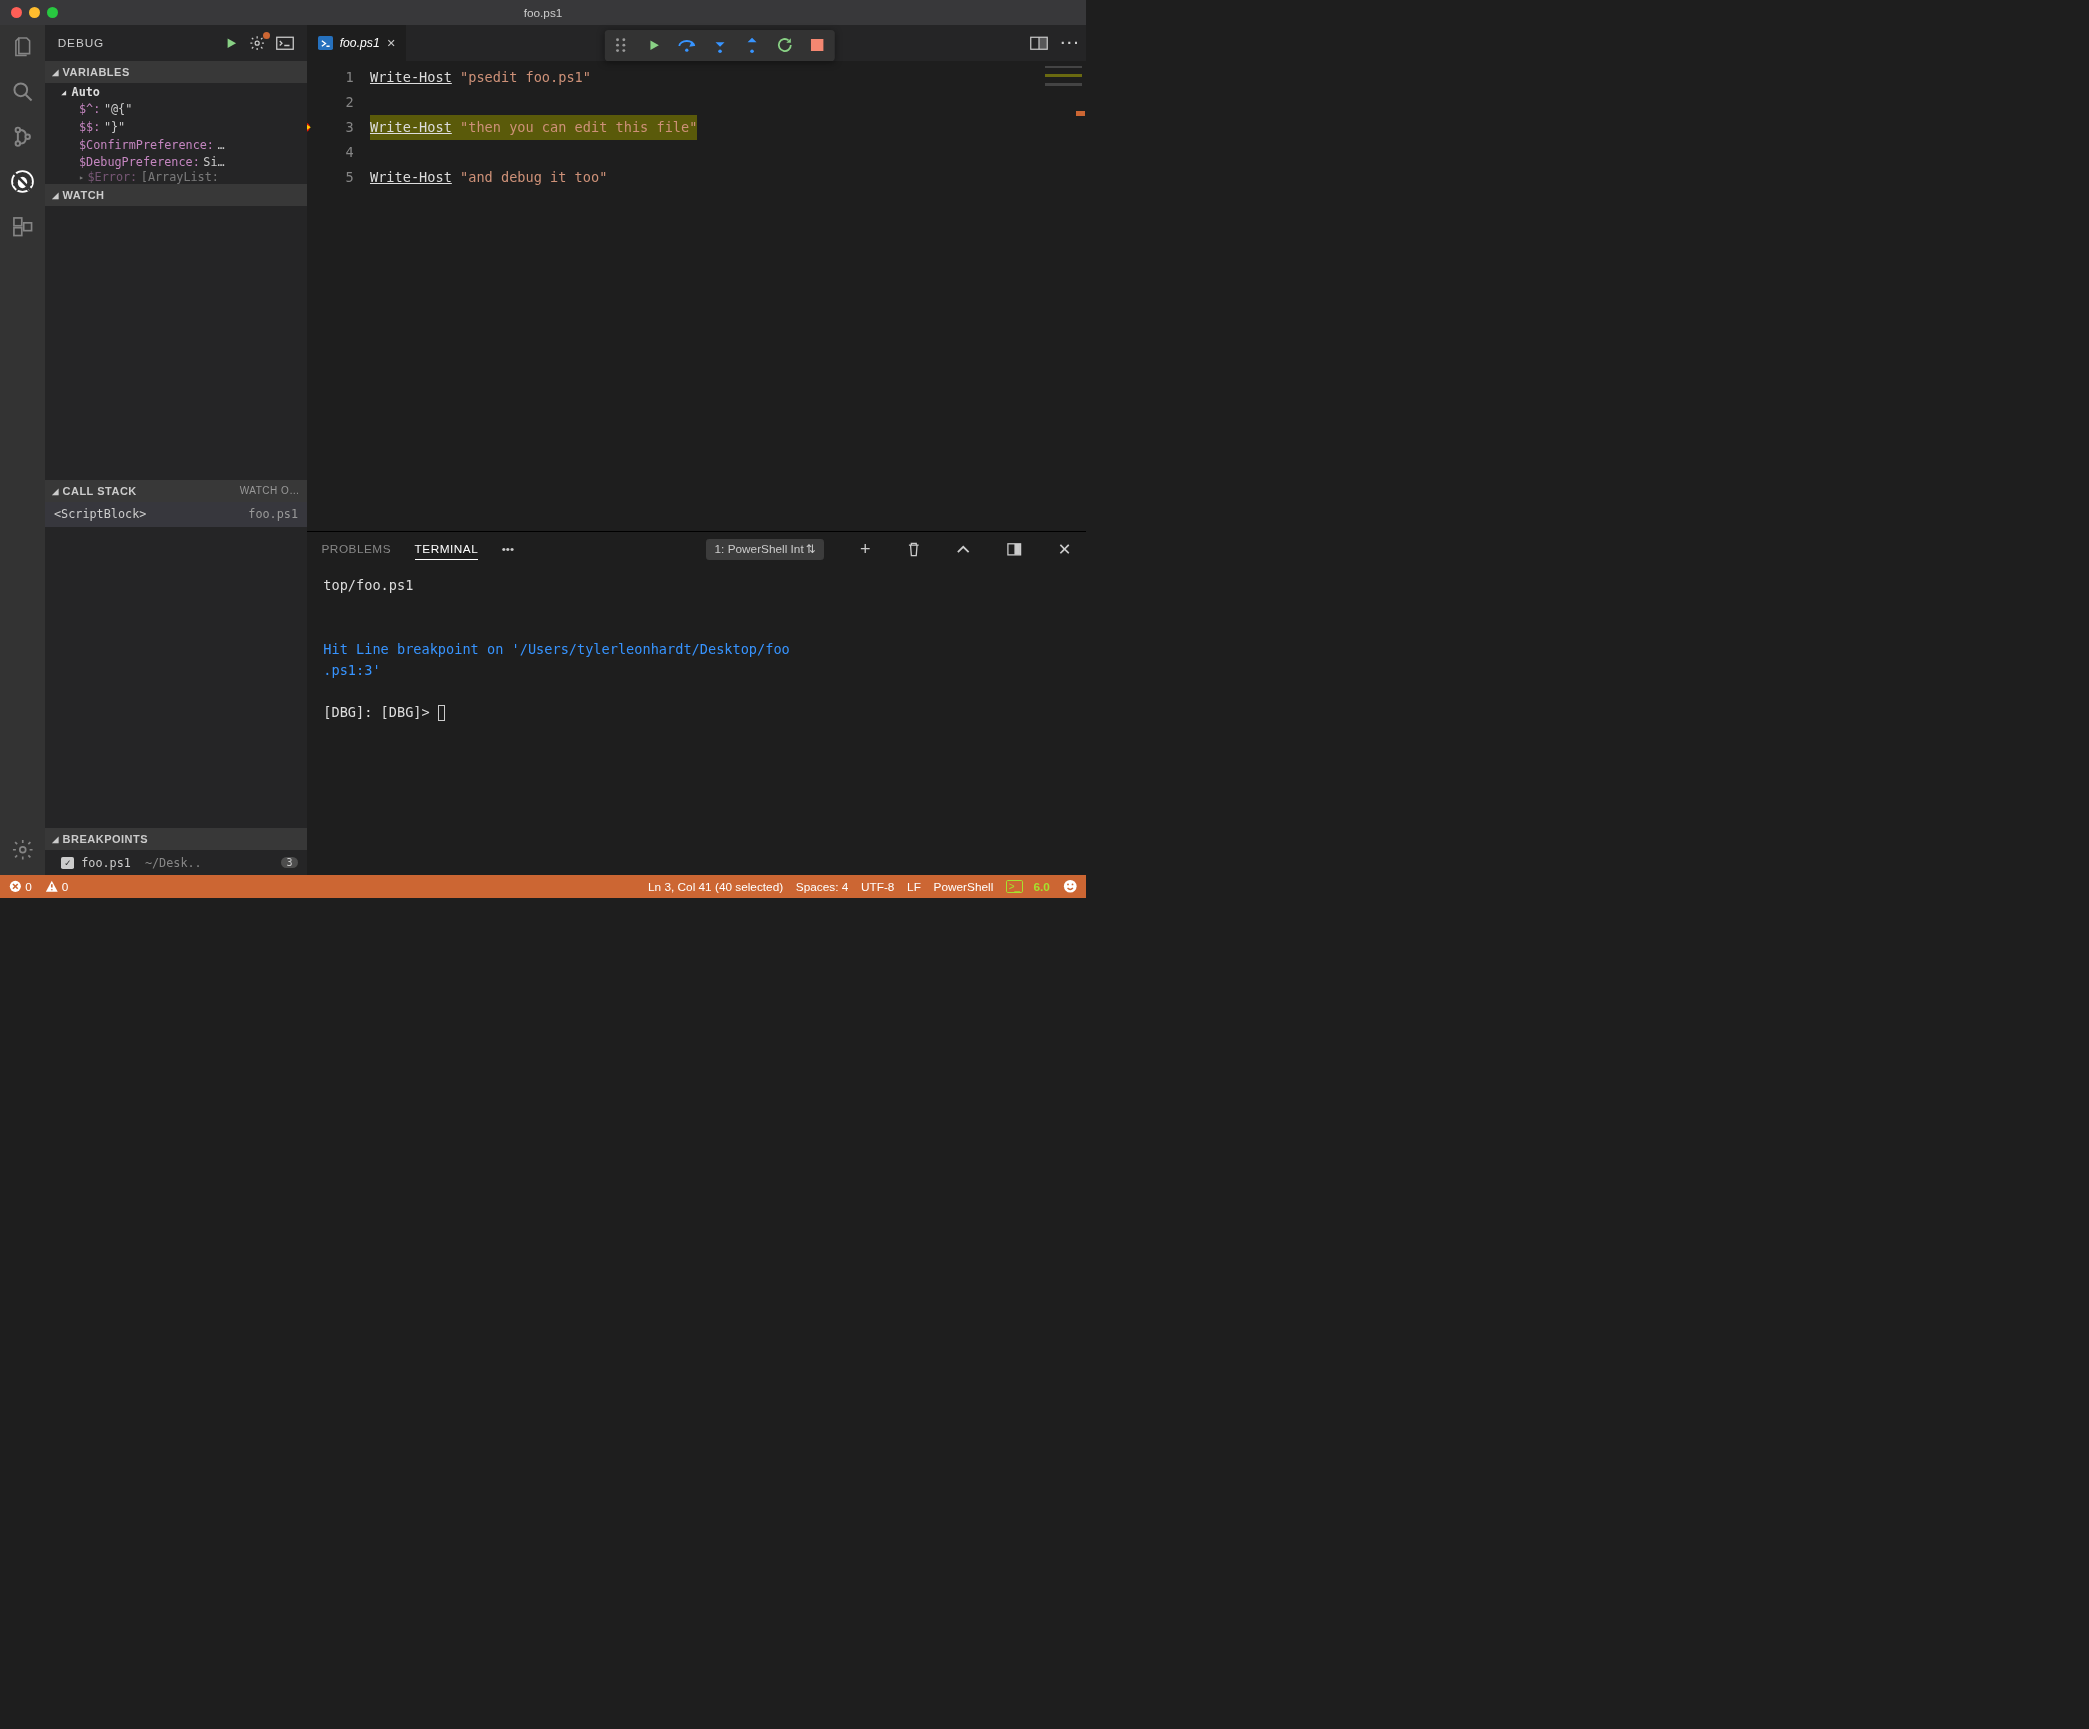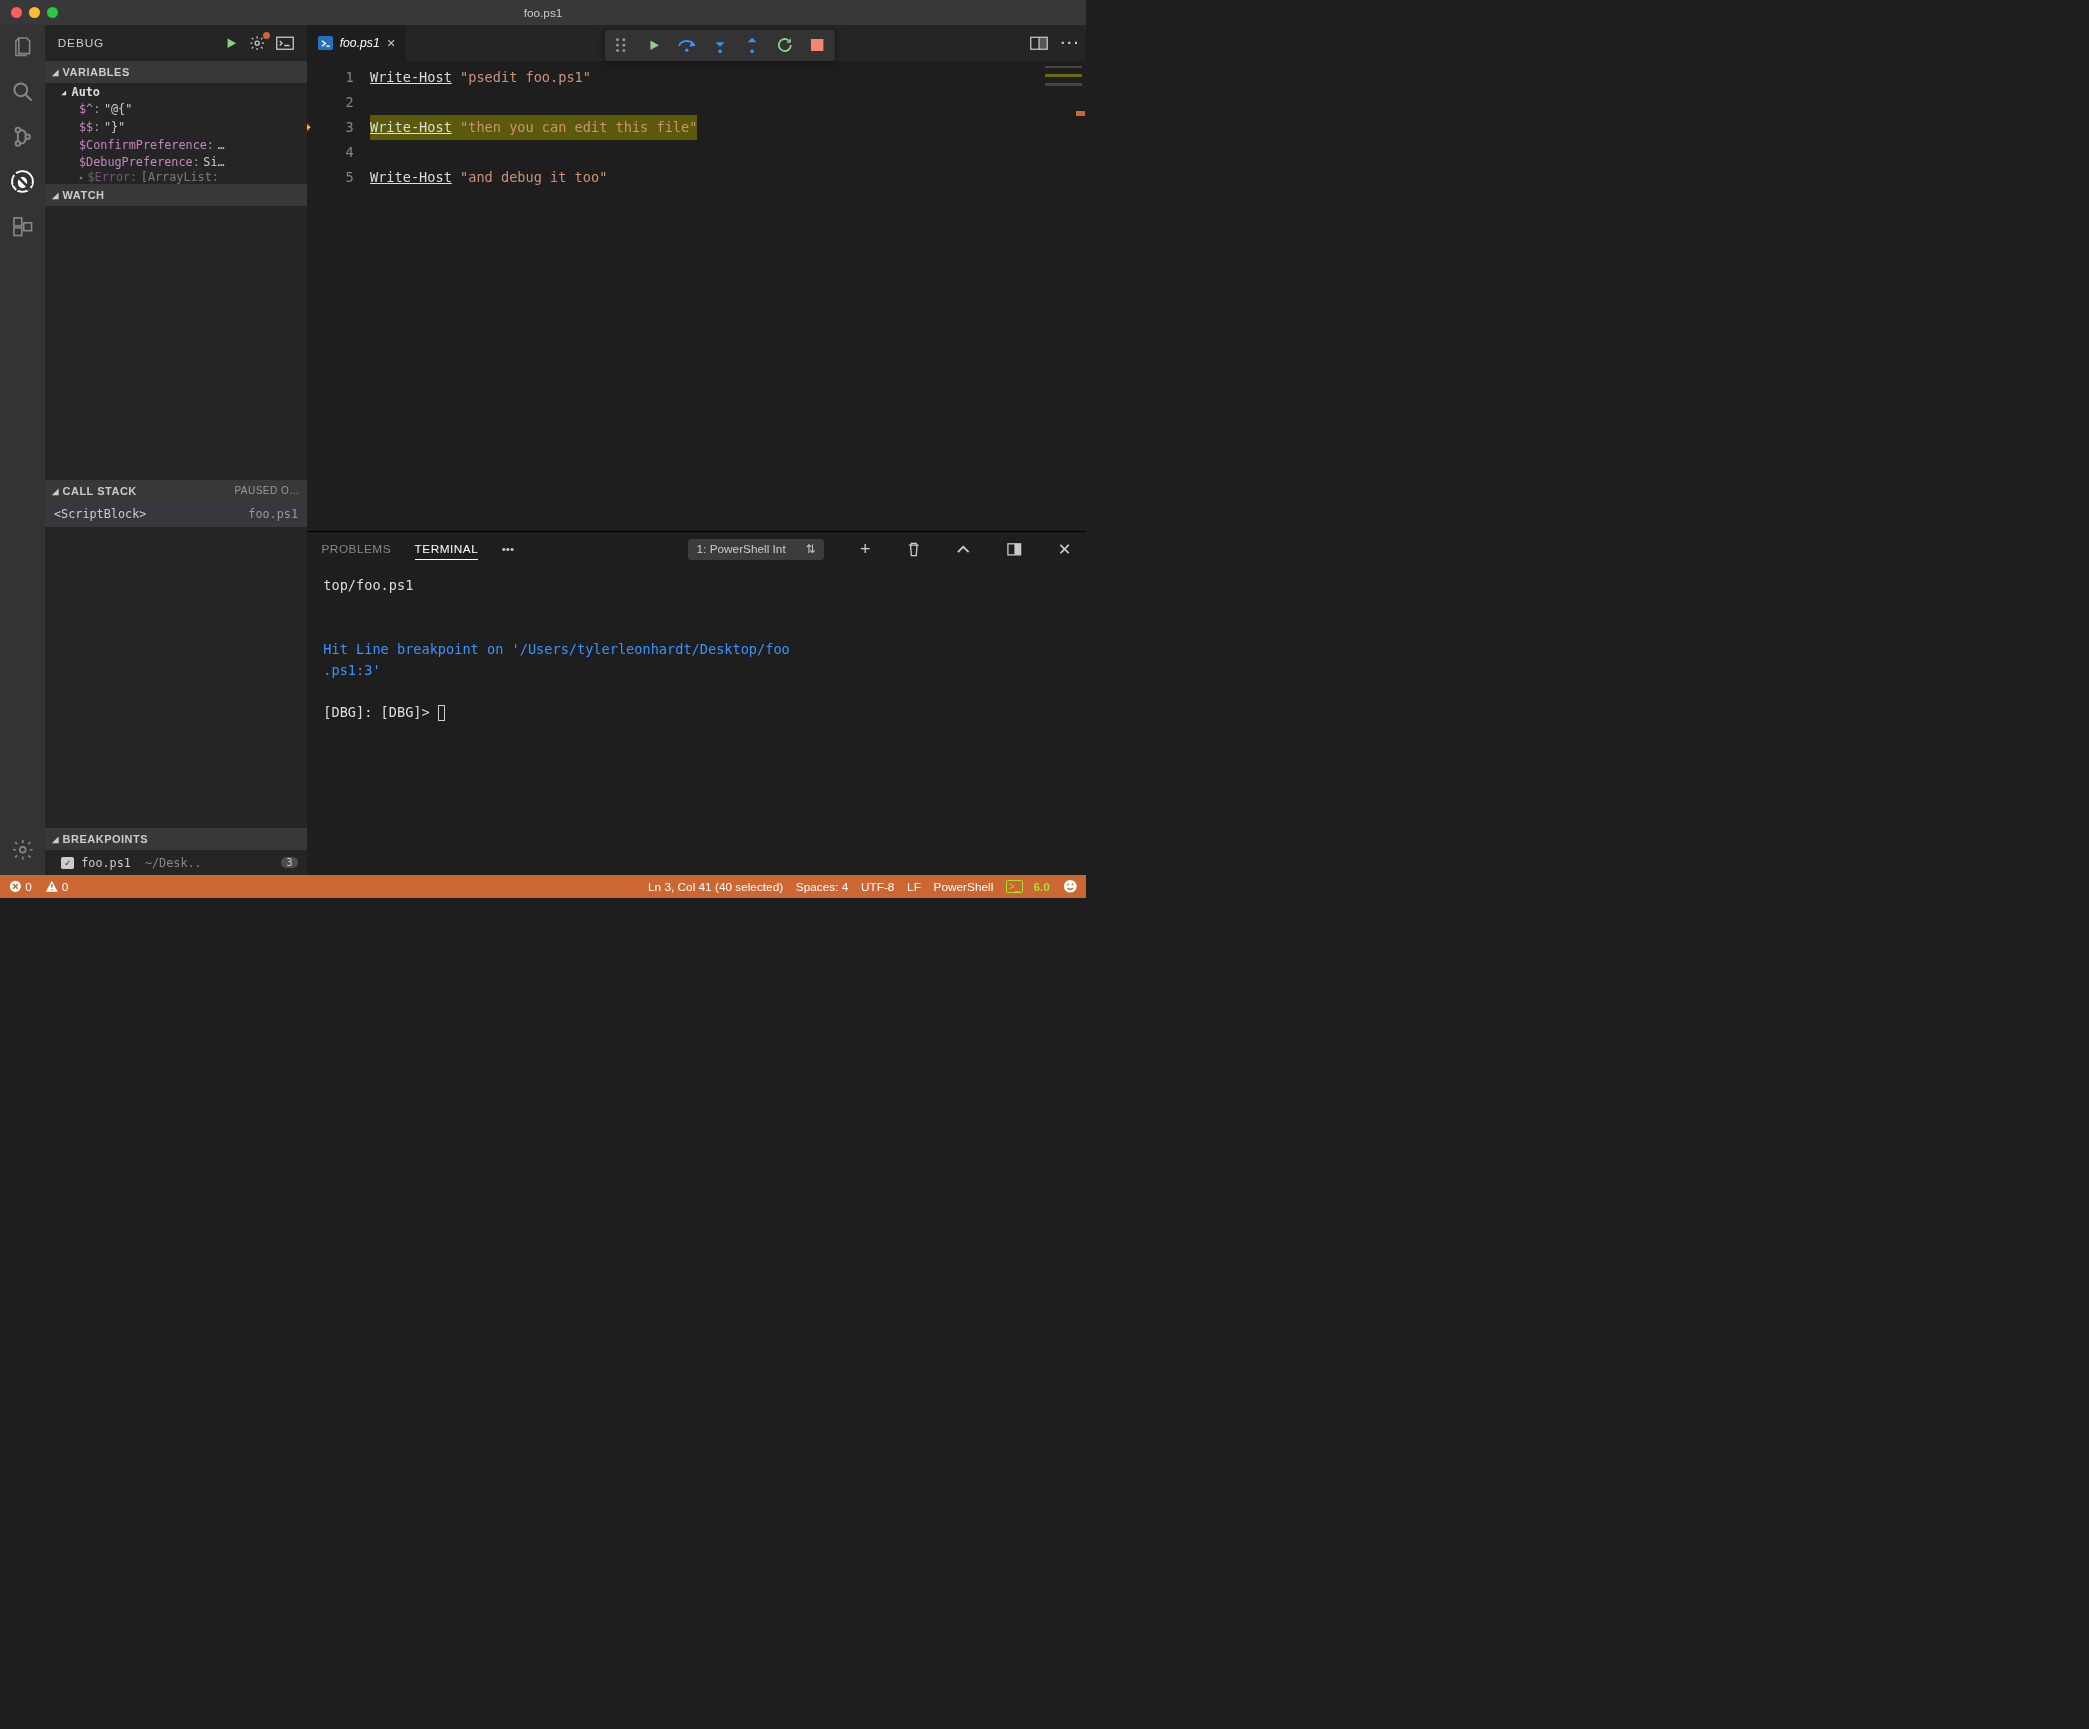--- a/index.html
+++ b/index.html
@@ -68,21 +68,21 @@
   .hl-full { position:absolute; left:0; right:43px; height:25px; background:#6a6a10; z-index:-1; }
   .kw { color:#ddd;text-decoration:underline; } .str { color:#ce9178; }
   .minimap { width:45px; background:#1e1e1e; border-left:0; }
 
   .panel { height:344px; border-top:0.9px solid #000; background:#1e1e1e; display:flex; flex-direction:column; }
   .panel-tabs { height:34px; display:flex; align-items:center; padding:0 14.5px; gap:23.5px; font-size:11.8px; color:#888; }
   .ptab { cursor:pointer; padding:3.6px 0; letter-spacing:0.5px; }
   .ptab.active { color:#fff; border-bottom:0.9px solid #fff; }
   .ptab-dots { color:#ccc; cursor:pointer; }
   .panel-tabs .spacer { flex:1; }
-  .term-select { background:#3c3c3c; color:#ccc; font-size:11.8px; padding:2.7px 7.2px; border:0.9px solid #3c3c3c; border-radius:2.7px; cursor:pointer; display:flex; align-items:flex-end; gap:20px; }
+  .term-select { background:#3c3c3c; color:#ccc; font-size:11.8px; padding:2.7px 7.2px; border:0.9px solid #3c3c3c; border-radius:2.7px; cursor:pointer; display:flex; align-items:flex-end; gap:2px; }
   .picon { color:#ccc; cursor:pointer; }
   .terminal { flex:1; padding:9px 16.3px; font-size:13.6px; line-height:1.55; color:#ddd; overflow:hidden; }
   .term-blue { color:#3794ff; }
   .cursor-box { display:inline-block; width:7.2px; height:16.3px; border:0.9px solid #ccc; vertical-align:middle; }
 
   .statusbar { height:22.6px; background:#cc6633; color:#fff; display:flex; align-items:center; font-size:11.8px; padding:0 9px; gap:12.7px; }
   .statusbar .spacer { flex:1; }
   .sb-item { display:flex; align-items:center; gap:3.6px; cursor:pointer; }
   .ps-ver { color:#a6e22e; font-weight:bold; }
   .term-icon-sb { border:0.9px solid #a6e22e; padding:0 1.8px; color:#a6e22e; font-size:10px; border-radius:1.8px; }
@@ -204,21 +204,21 @@
 
     <div class="section-head">
       <span class="twisty">◢</span>
       <span>WATCH</span>
     </div>
     <div class="watch-fill"></div>
 
     <div class="section-head">
       <span class="twisty">◢</span>
       <span>CALL STACK</span>
-      <span class="tail">PAUSED O…</span>
+      <span class="tail">WATCH O…</span>
     </div>
     <div class="callstack-row mono">
       <span>&lt;ScriptBlock&gt;</span>
       <span class="file">foo.ps1</span>
     </div>
     <div style="flex:1.1"></div>
 
     <div class="section-head">
       <span class="twisty">◢</span>
       <span>BREAKPOINTS</span>

